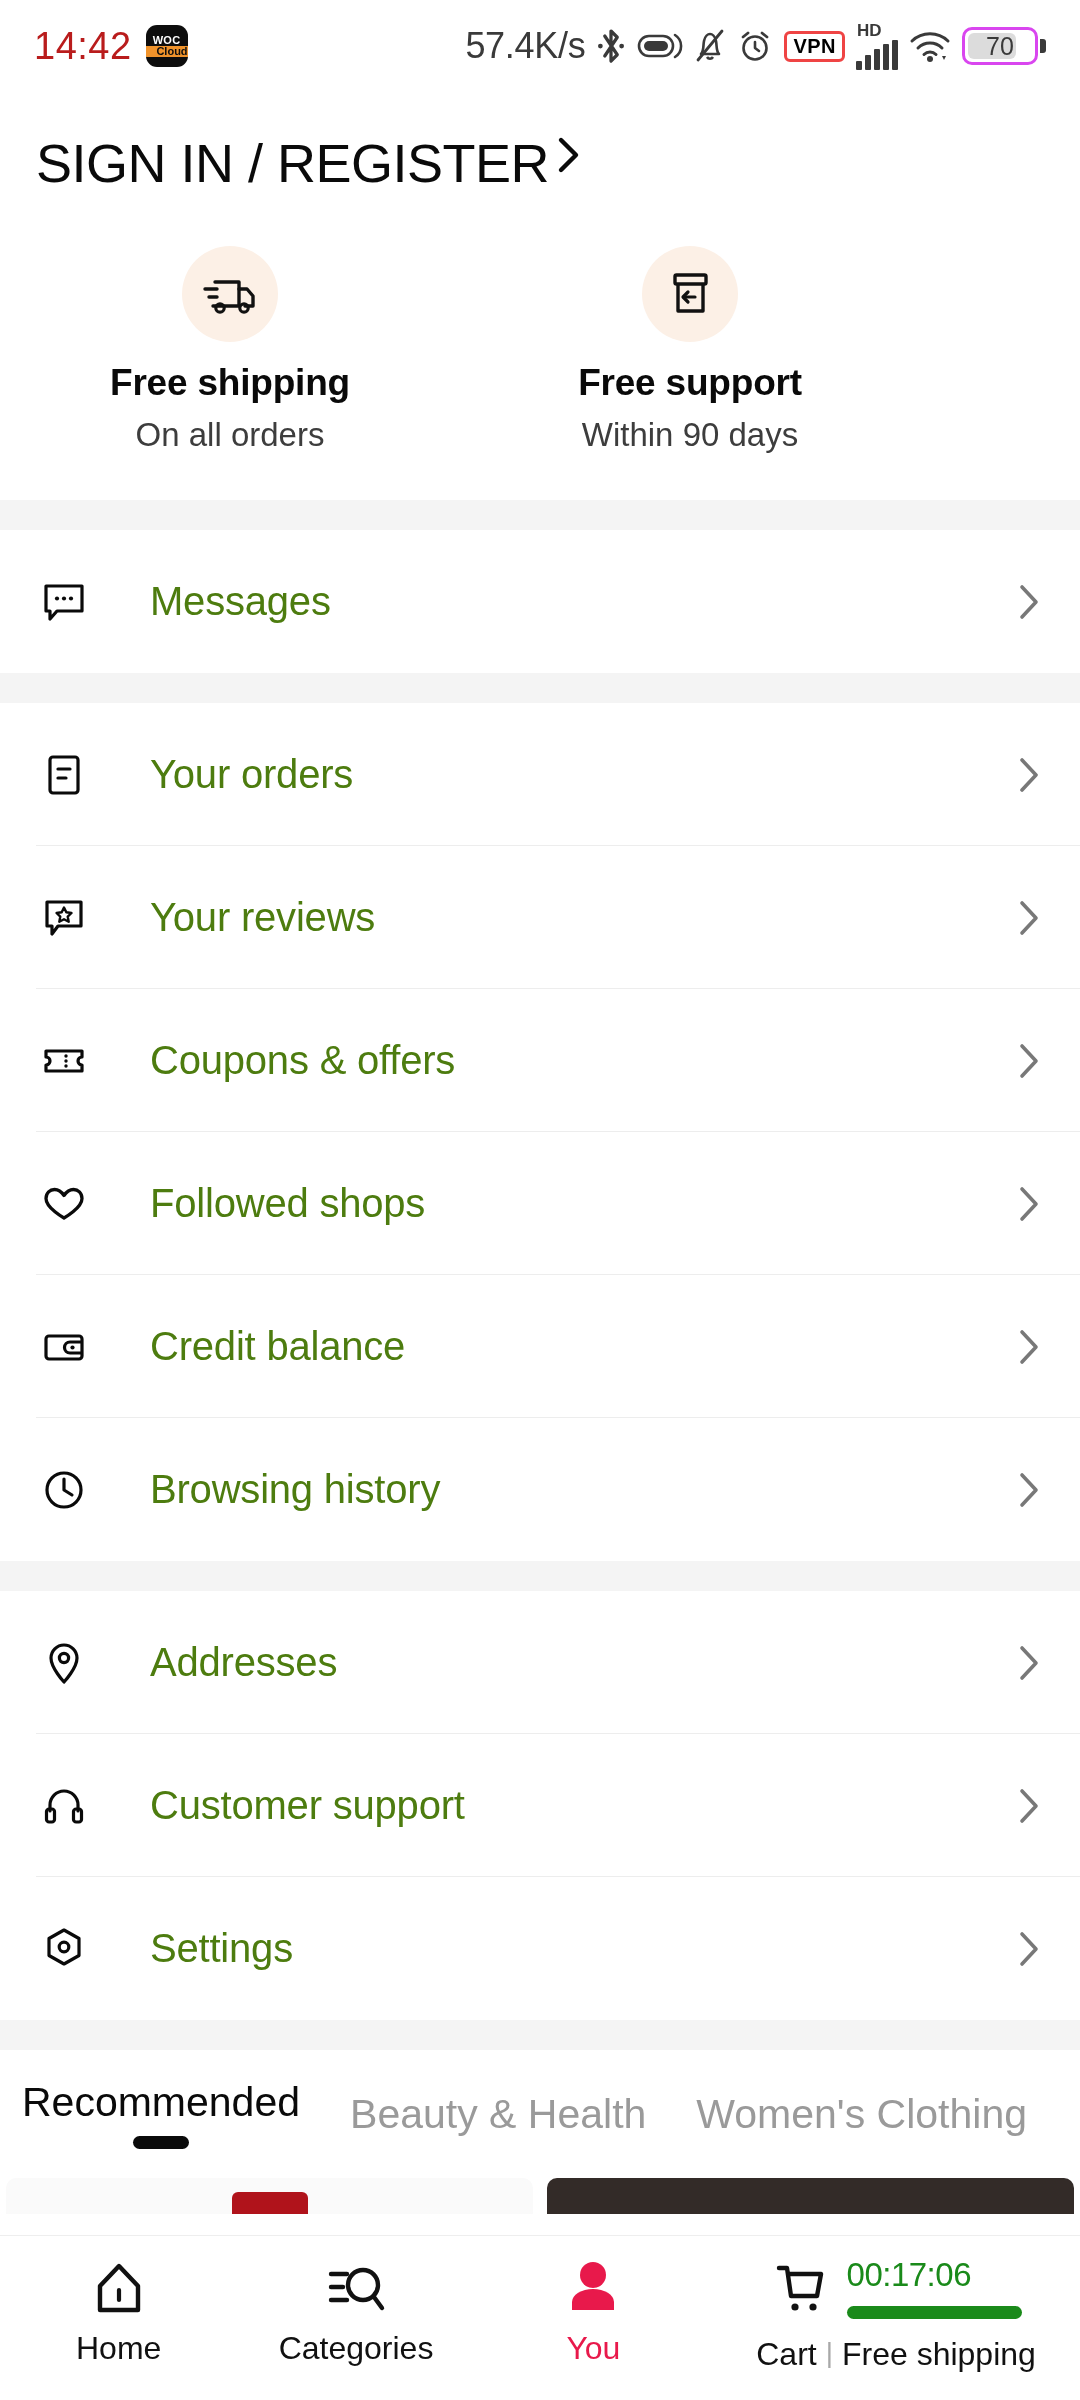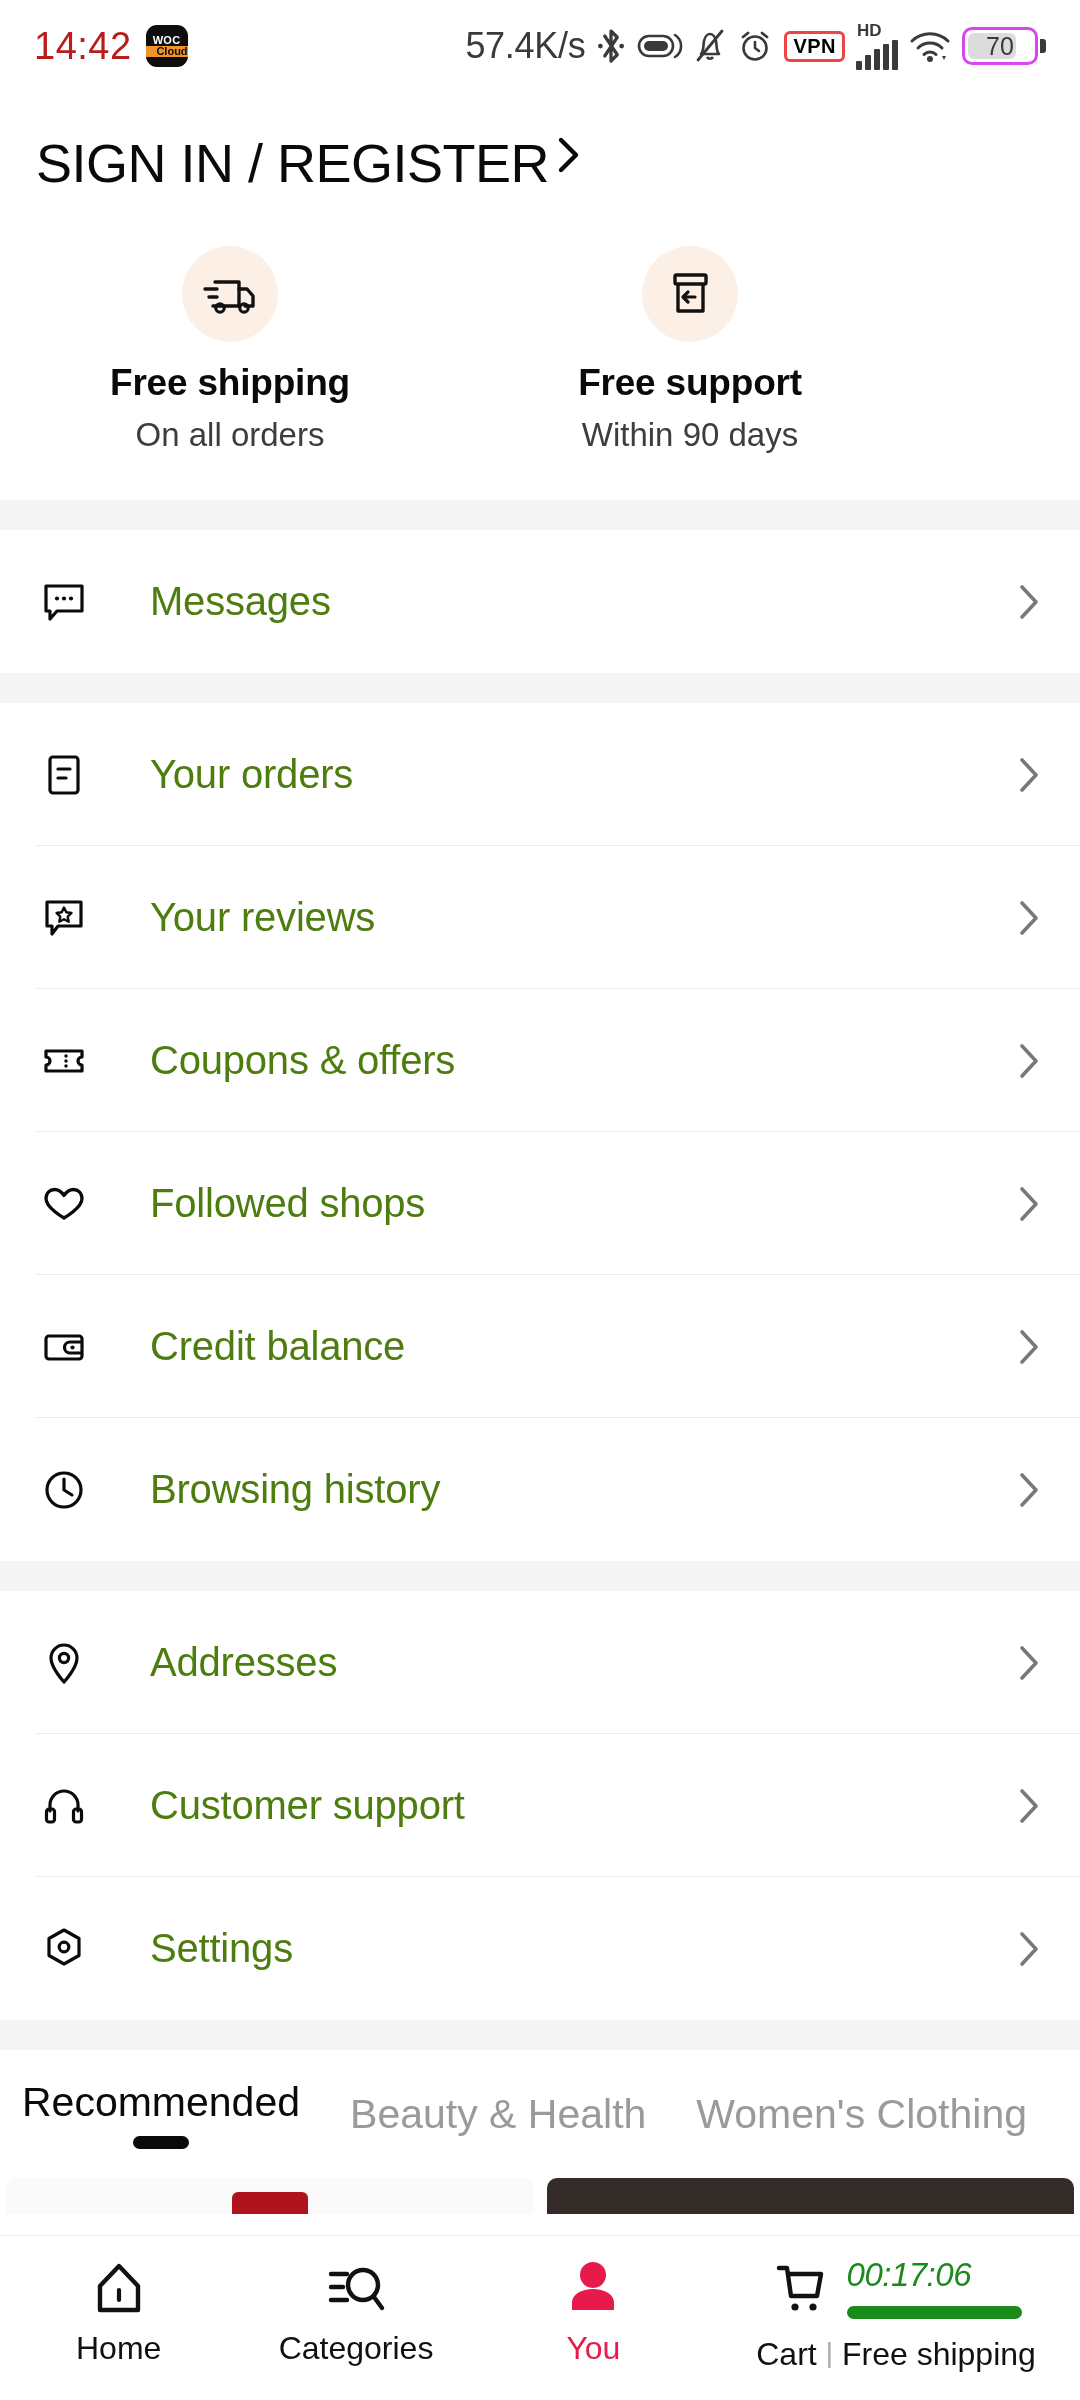--- a/index.html
+++ b/index.html
@@ -124,21 +124,21 @@
   }
   .nav-item{
     flex:1;display:flex;flex-direction:column;align-items:center;justify-content:flex-start;
   }
   .nav-item.cart{flex:1.55;}
   .nav-ico{height:74px;display:flex;align-items:center;justify-content:center;}
   .nav-label{font-size:32px;color:#111111;margin-top:4px;font-weight:400;white-space:nowrap;}
   .nav-item.active .nav-label{color:#e8194b;}
   .cart-inner{display:flex;align-items:flex-start;gap:14px;}
   .cart-right{display:flex;flex-direction:column;align-items:flex-start;padding-top:4px;}
-  .cart-timer{font-size:33px;color:#1a8a1a;font-weight:400;letter-spacing:-.5px;font-style:italic;}
+  .cart-timer{font-size:33px;color:#1a8a1a;font-weight:400;letter-spacing:-.5px;}
   .cart-bar{width:175px;height:13px;background:#1a8a1a;border-radius:7px;margin-top:12px;}
   .cart-labels{display:flex;align-items:center;gap:9px;margin-top:6px;}
   .cart-sep{color:#a8a8a8;font-size:28px;}
 </style>
 </head>
 <body>
 
 <div class="statusbar">
   <div class="sb-left">
     <span class="sb-time">14:42</span>

